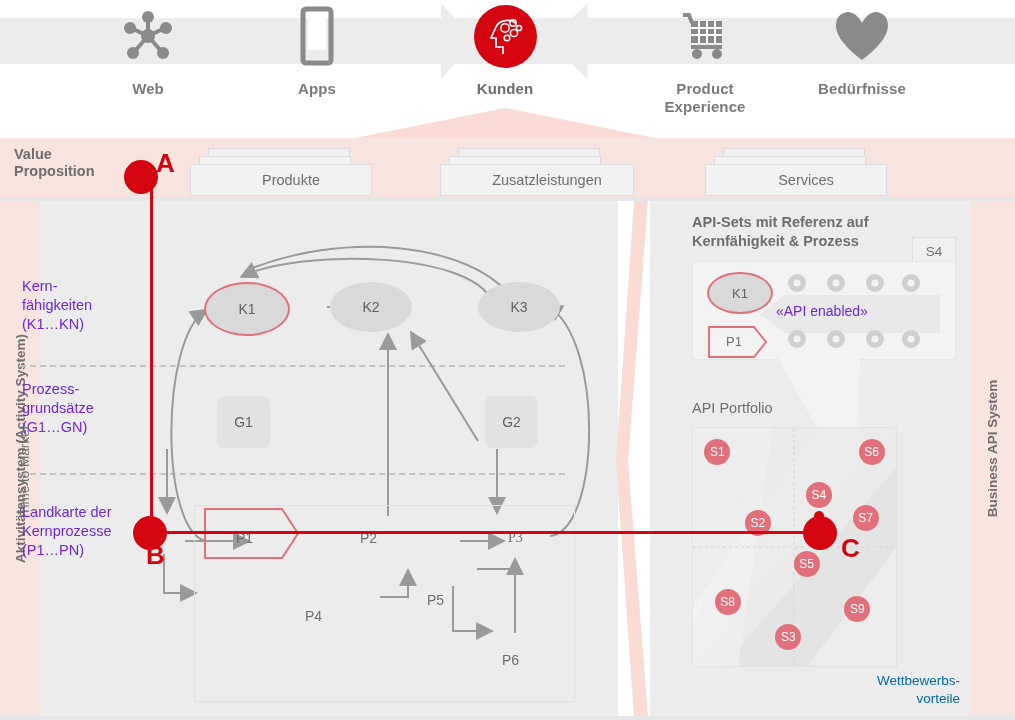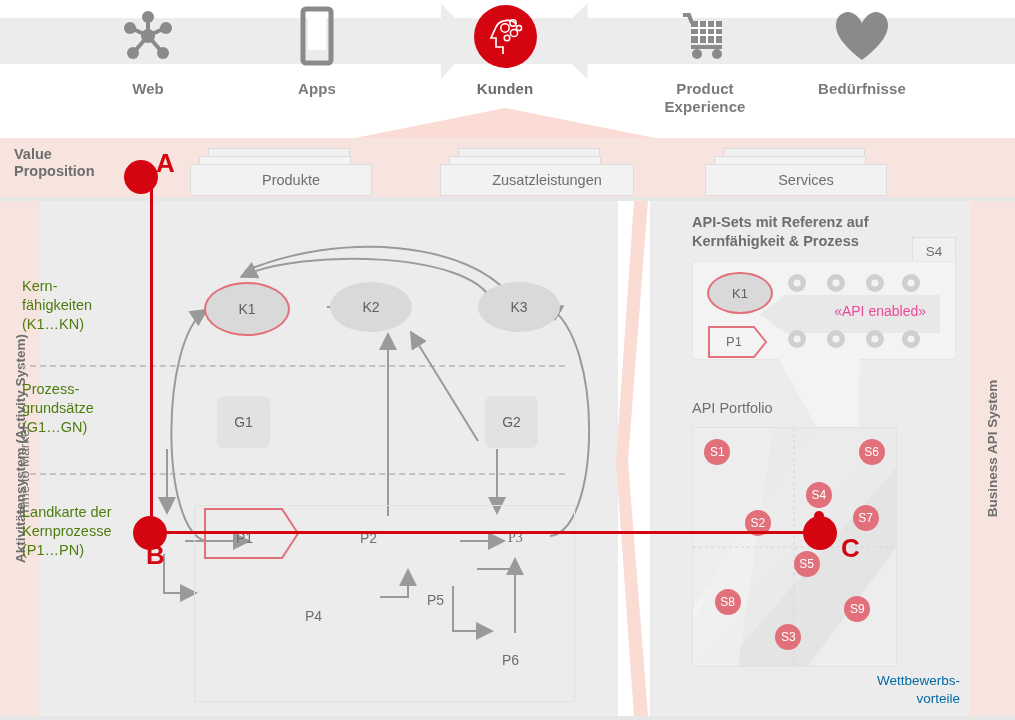--- a/index.html
+++ b/index.html
@@ -85,21 +85,21 @@
     transform: rotate(-90deg);
     text-align: center; font-size: 13.5px; font-weight: 700; color: #6e6e6e;
     white-space: nowrap;
   }
   .act-panel {
     position: absolute; left: 40px; top: 201px; width: 578px; height: 515px;
     background: #ececec;
   }
   .row-label {
     position: absolute; left: 22px; width: 140px;
-    font-size: 14.5px; color: #4d7c0f; line-height: 19px;
+    font-size: 14.5px; color: #6d28d9; line-height: 19px;
   }
   .dash-line {
     position: absolute; left: 20px; width: 545px; height: 0;
     border-top: 2px dashed #c2c2c2;
   }
 
   .node-ell {
     position: absolute; width: 82px; height: 50px; border-radius: 50%;
     background: #d9d9d9; display: flex; align-items: center; justify-content: center;
     font-size: 14px; color: #5f5f5f;
@@ -153,22 +153,22 @@
     display: flex; align-items: center; justify-content: center;
     font-size: 13px; color: #5f5f5f;
   }
   .p1-mini { position: absolute; left: 708px; top: 326px; width: 60px; height: 32px; }
   .api-arrow {
     position: absolute; left: 760px; top: 295px; width: 180px; height: 38px;
     background: #e8e8e8;
     clip-path: polygon(100% 0, 100% 100%, 14% 100%, 14% 100%, 0 50%, 14% 0);
   }
   .api-enabled-txt {
-    position: absolute; left: 776px; top: 303px; width: 150px; text-align: right;
-    font-size: 14px; color: #ec4899;
+    position: absolute; left: 776px; top: 303px; width: 150px; text-align: left;
+    font-size: 14px; color: #6d28d9;
   }
 
   .portfolio-title {
     position: absolute; left: 692px; top: 400px;
     font-size: 14.5px; color: #6e6e6e;
   }
   .plot-area {
     position: absolute; left: 692px; top: 427px; width: 203px; height: 238px;
     background: #ededed; border: 1px solid #e2e2e2; overflow: hidden;
   }

